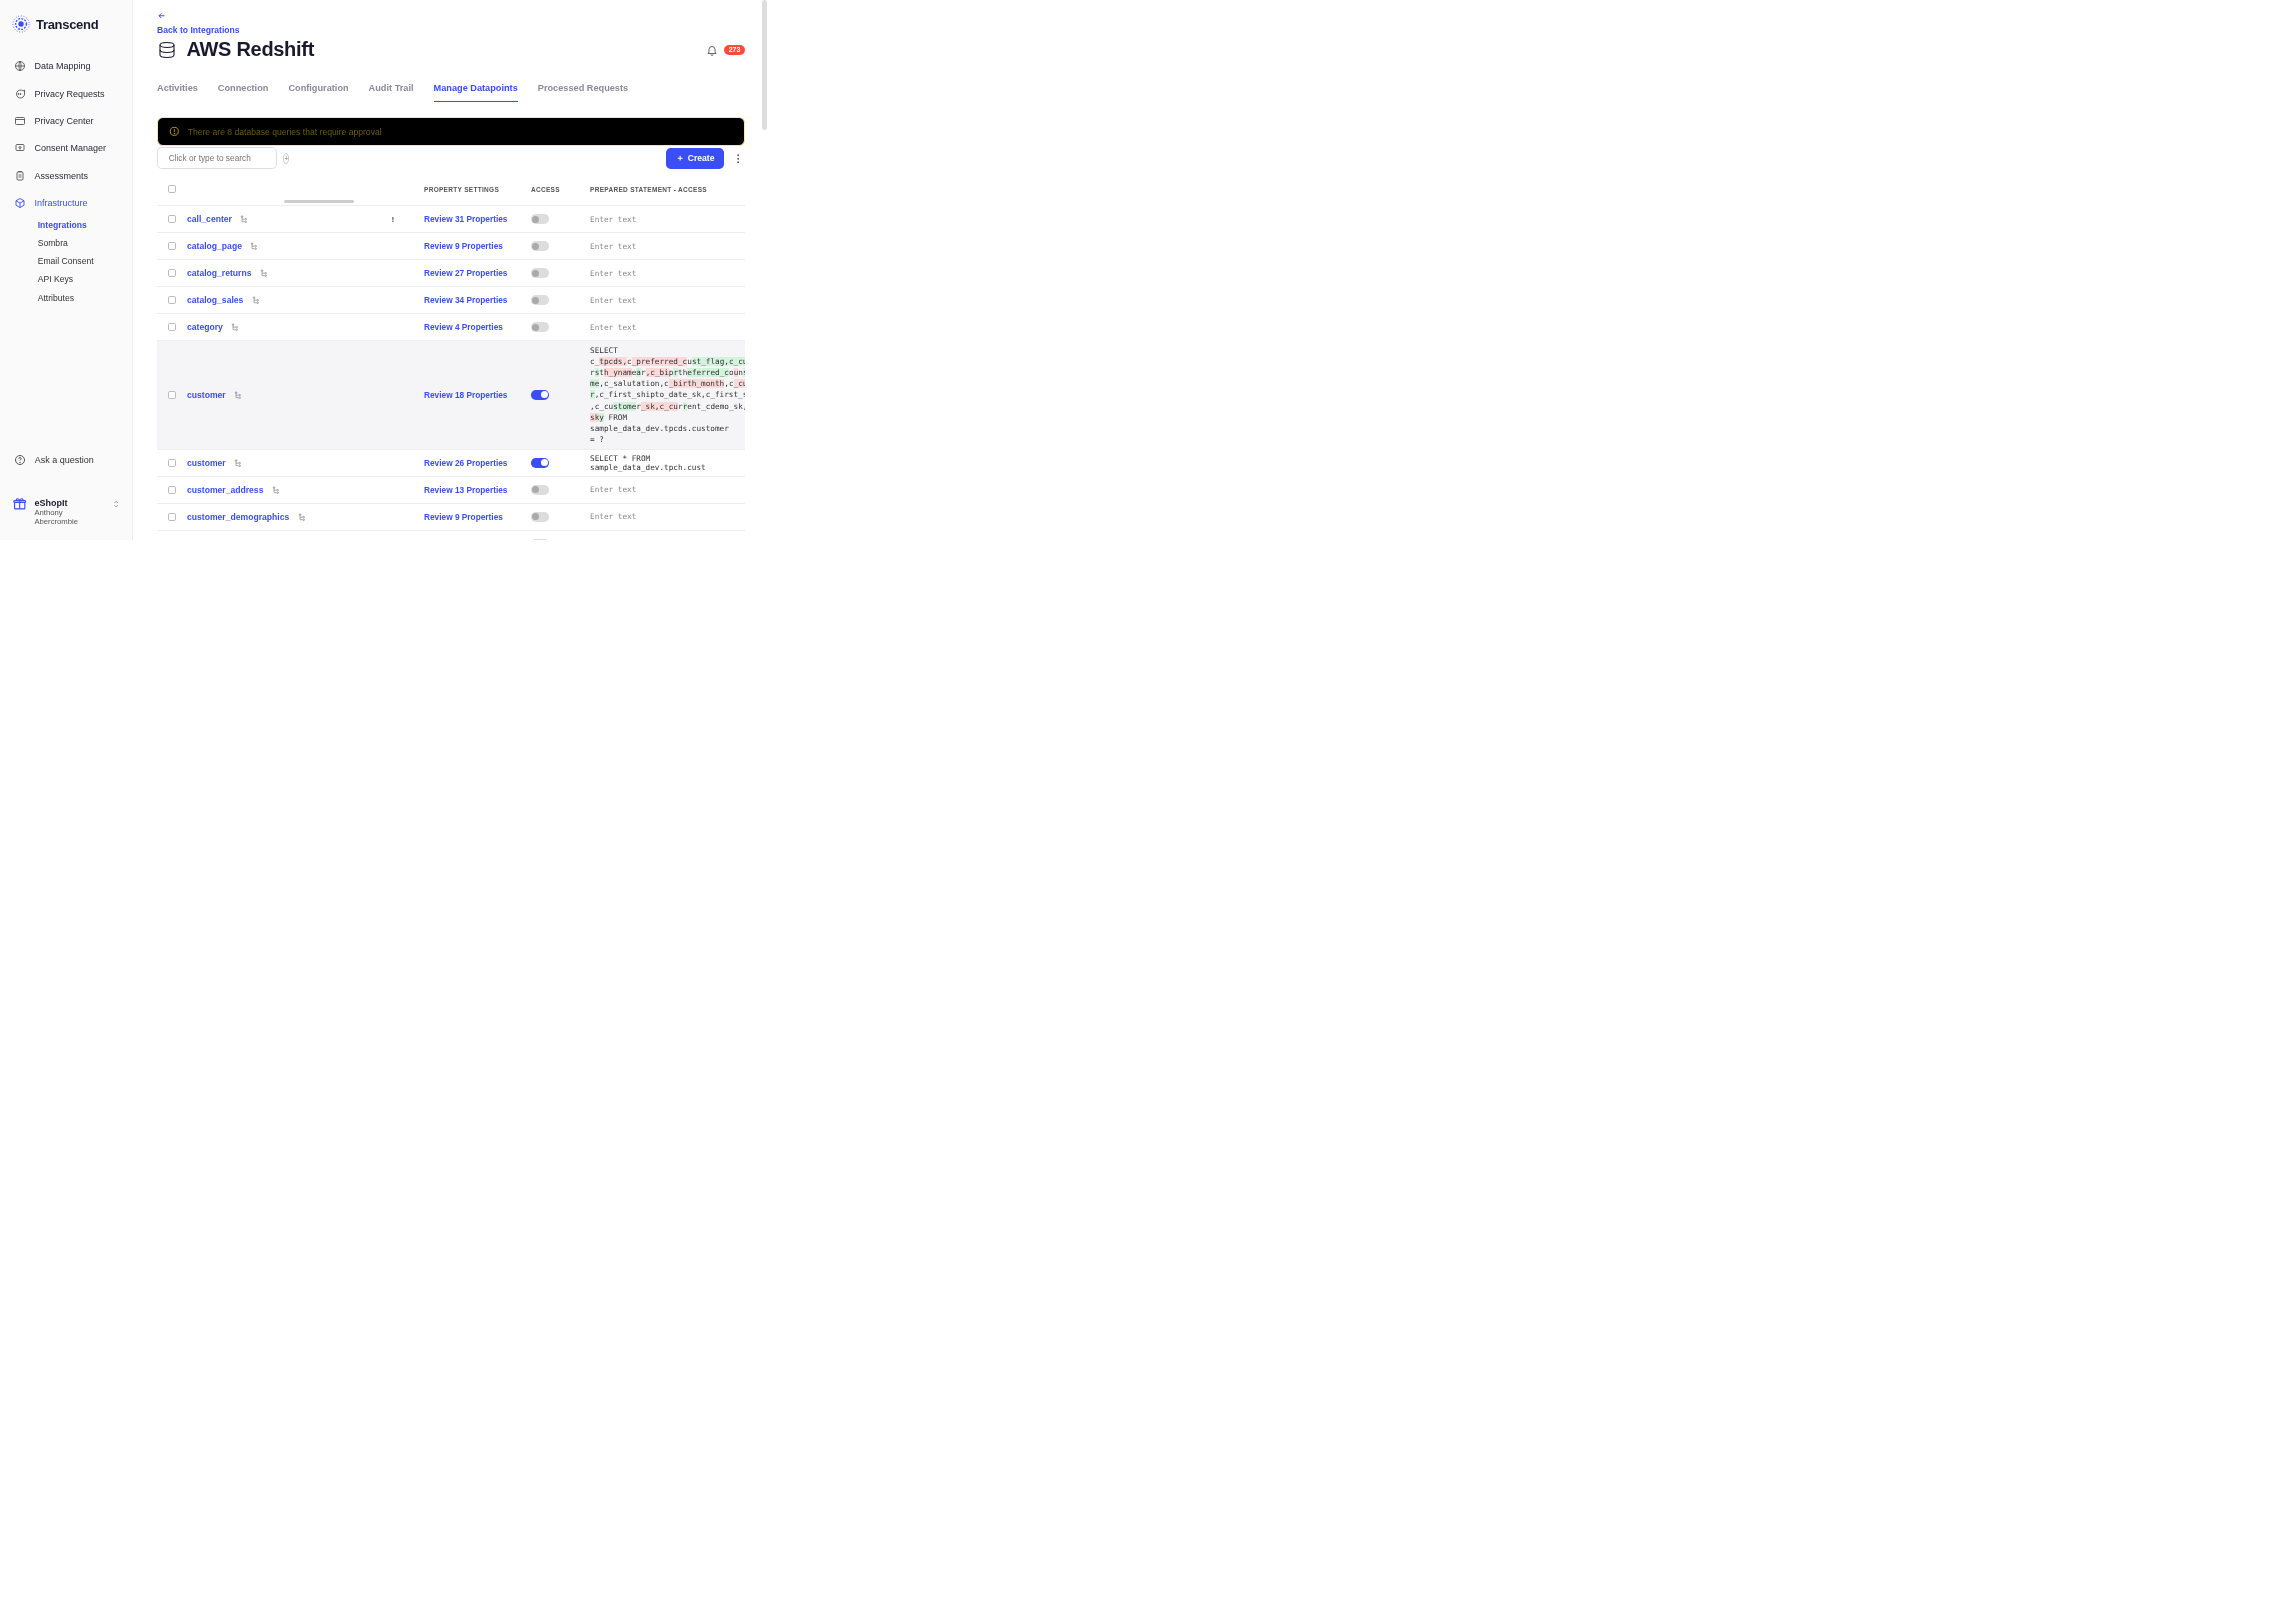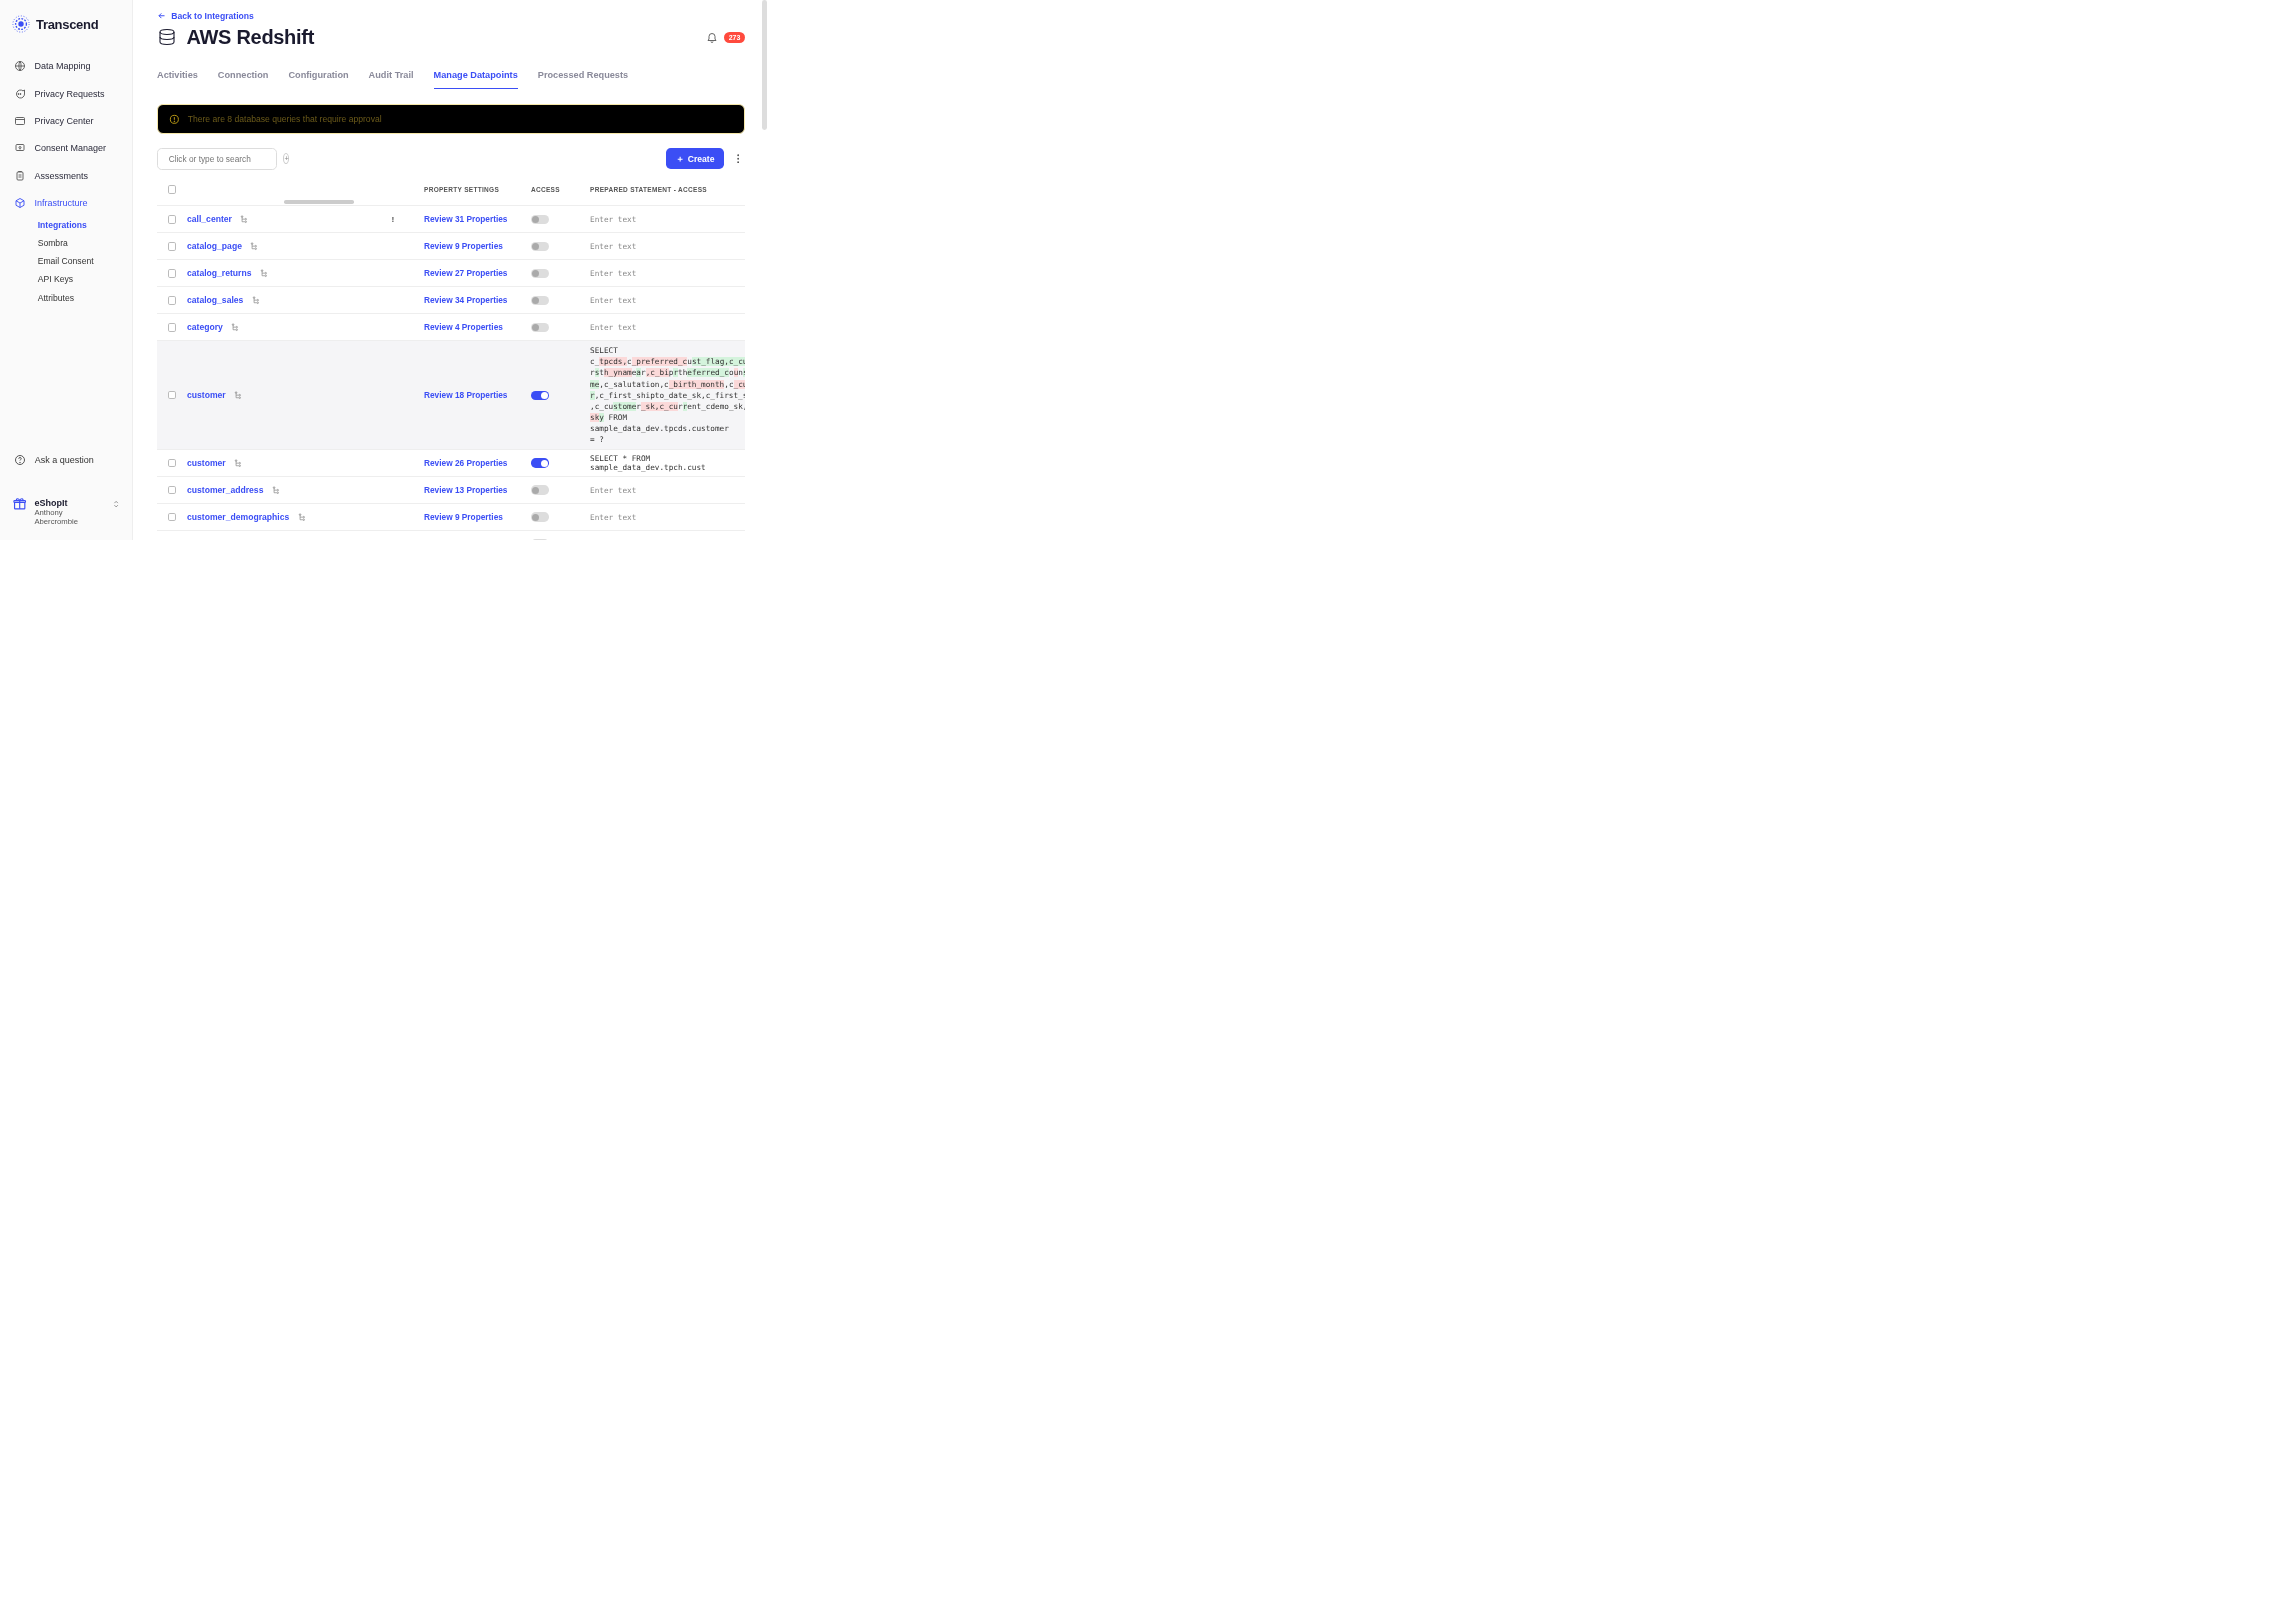--- a/index.html
+++ b/index.html
@@ -39,38 +39,38 @@
 .sidebar-footer { padding: 0 12px; }
 .ask { display: flex; align-items: center; gap: 8.3px; padding: 6px 2.4px 10.7px; color: #333; font-size: 9px; cursor: pointer; }
 .org { display: flex; align-items: center; gap: 7px; padding: 4.7px 0; cursor: pointer; }
 .org-icon { width: 15.4px; height: 15.4px; color: #3b4ef5; }
 .org-text { flex: 1; }
 .org-name { font-size: 9px; font-weight: 600; margin-top: 16px; }
 .org-user { font-size: 7.7px; color: #555; }
 .chev { color: #666; }
 .main { flex: 1; overflow: hidden; position: relative; }
 .content { padding: 10.7px 24px 0; height: 100%; overflow-y: auto; }
-.back { display: inline-flex; align-items: flex-start; gap: 4.7px; color: #3b4ef5; font-weight: 600; font-size: 8.6px; cursor: pointer; }
+.back { display: inline-flex; align-items: flex-start; gap: 4.7px; color: #3b4ef5; font-weight: 600; font-size: 8.6px; cursor: pointer; flex-direction: column; }
 .title-row { display: flex; align-items: center; justify-content: space-between; margin-top: 3.6px; }
 .title-left { display: flex; align-items: center; gap: 9.5px; }
 .ds-icon { width: 20px; height: 20px; }
 .title { font-size: 20px; font-weight: 800; letter-spacing: -0.3px; }
 .title-right { display: flex; align-items: center; gap: 6px; }
 .bell { width: 12px; height: 12px; color: #555; cursor: pointer; }
 .badge { background: #ff4a3d; color: #fff; font-weight: 700; font-size: 7px; padding: 1.8px 4.7px; border-radius: 6px; }
 .tabs { display: flex; gap: 20px; margin-top: 16.6px; border-bottom: 0.6px solid transparent; }
 .tab { padding: 4.7px 0 8.3px; font-size: 9.2px; font-weight: 700; color: #8a8a9a; cursor: pointer; border-bottom: 1.8px solid transparent; }
 .tab.active { color: #3b4ef5; border-bottom-color: #3b4ef5; }
 .alert {
   margin-top: 14px; background: #000000; border: 0.6px solid #f5e7a8;
   border-radius: 6px; padding: 8.3px 10.7px; display: flex; align-items: center; gap: 8.3px;
   color: #6b5a1a; font-size: 8.6px;
 }
 .alert-icon { width: 10.7px; height: 10.7px; color: #c9a618; }
-.toolbar { display: flex; align-items: center; justify-content: space-between; margin-top: 14px; }
+.toolbar { display: flex; align-items: center; justify-content: space-between; margin-top: 1px; }
 .search {
   display: flex; align-items: center; gap: 4.7px; border: 0.6px solid #ddd;
   border-radius: 4.7px; padding: 4.7px 6px; width: 120px; color: #888;
 }
 .search input { border: none; outline: none; flex: 1; font-size: 8.3px; background: transparent; }
 .search .add { width: 10.7px; height: 10.7px; border: 0.6px solid #ccc; border-radius: 50%; display: flex; align-items: center; justify-content: center; font-size: 7px; color: #888; cursor: pointer; }
 .toolbar-right { display: flex; align-items: center; gap: 7px; }
 .btn-create { background: #3b4ef5; color: #fff; border: none; border-radius: 4.7px; padding: 5.3px 9.5px; font-size: 8.6px; font-weight: 600; display: flex; align-items: center; gap: 3.6px; cursor: pointer; }
 .kebab { width: 14px; height: 14px; display: flex; align-items: center; justify-content: center; cursor: pointer; color: #555; }
 .table-wrap { margin-top: 12px; position: relative; }

